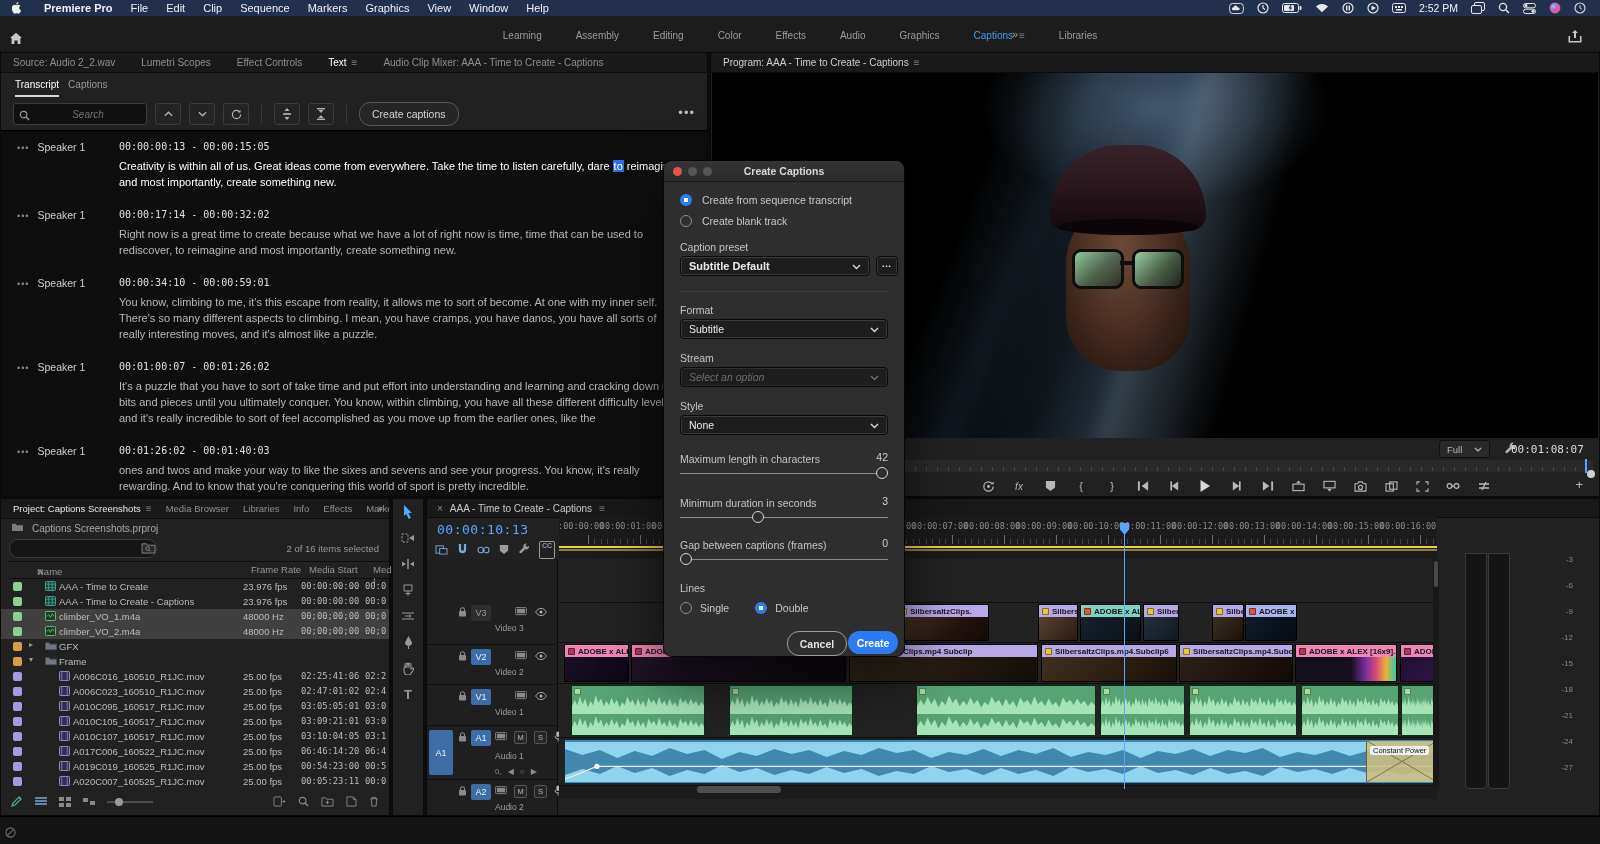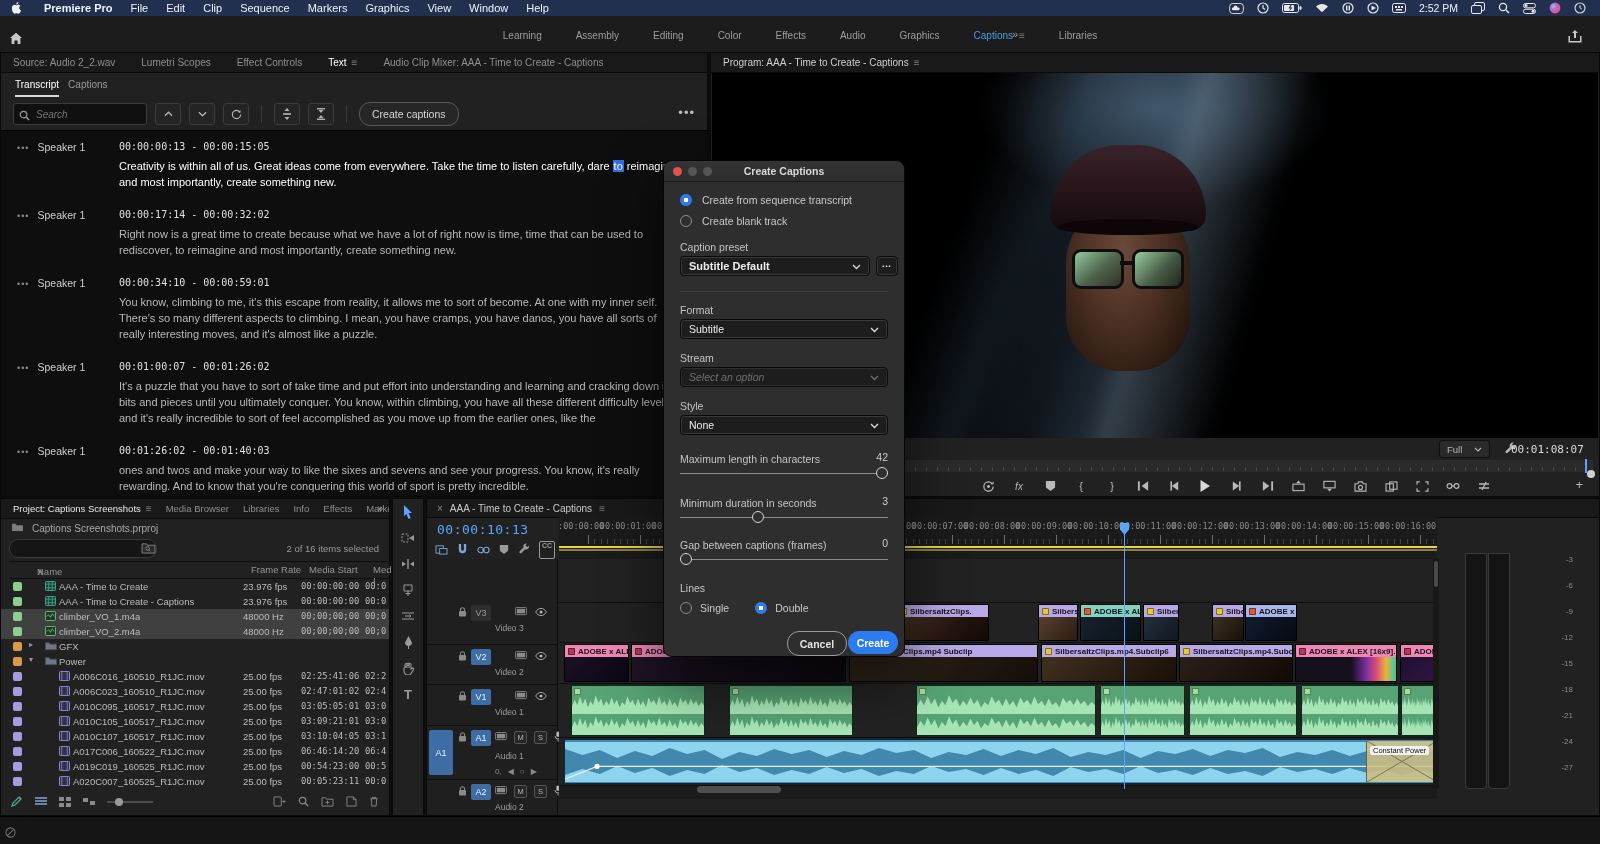--- a/index.html
+++ b/index.html
@@ -28,21 +28,21 @@
   .panel{position:absolute;background:#212121;border:1px solid #090909;box-sizing:border-box;}
   .ptabs{height:19px;background:#191919;display:flex;align-items:center;gap:26px;padding:0 12px;font-size:10px;color:#8f8f8f;border-bottom:1px solid #0b0b0b;overflow:hidden;}
   .ptab{display:flex;align-items:center;gap:5px;white-space:nowrap;}
   .ham{color:#7d7d7d;font-size:10px;}
 
   
   #leftpanel{left:0;top:52px;width:708px;height:445px;}
   #subtabs{display:flex;gap:9px;padding:6px 14px 0 14px;font-size:10px;color:#9a9a9a;height:24px;box-sizing:border-box;}
   #subtabs span{padding-bottom:4px;}
   #ttoolbar{position:relative;height:34px;display:flex;align-items:center;gap:8px;padding:0 12px;}
-  #tsearch{width:104px;height:20px;background:#101010;border:1px solid #3c3c3c;border-radius:3px;color:#bbb;font-size:10px;font-style:italic;padding:0 6px 0 22px;outline:none;}
+  #tsearch{width:104px;height:20px;background:#101010;border:1px solid #3c3c3c;border-radius:3px;color:#bbb;font-size:10px;font-style:italic;padding:0 6px 0 22px;outline:none;text-align:center;}
   #tsearchwrap{position:relative;}
   #tsearchwrap .sgl{position:absolute;left:6px;top:4px;}
   .tbtn{width:24px;height:20px;border:1px solid #3c3c3c;border-radius:3px;background:#242424;display:flex;align-items:center;justify-content:center;}
   .tsep{width:1px;height:18px;background:#3a3a3a;margin:0 4px;}
   #createcap{height:22px;padding:0 12px;border:1px solid #585858;border-radius:11px;background:#262626;color:#d6d6d6;font-size:10.5px;display:flex;align-items:center;}
   #tdots{position:absolute;right:12px;top:8px;color:#bbb;font-size:13px;letter-spacing:1px;}
   #translist{position:absolute;left:0;top:77px;width:706px;height:366px;background:#0e0e0e;border-top:1px solid #000;padding-top:10px;box-sizing:border-box;overflow:hidden;}
   .tseg{display:flex;margin-bottom:19px;}
   .tspk{width:118px;flex:0 0 118px;padding-left:16px;box-sizing:border-box;font-size:10.5px;color:#cfcfcf;}
   .tdots{color:#8a8a8a;margin-right:8px;letter-spacing:1px;font-size:9px;}
@@ -732,21 +732,21 @@
         </div>
 
         <div class="prow" style="top: 75px;">
           <span class="chip" style="background: rgb(216, 155, 74);"></span>
           <span class="twisty">▾</span>
 
           <span class="picon" style="left: 44px;"><svg width="12" height="10" viewBox="0 0 13 10">
               <path d="M.5 1.5h4l1 1.5h7v6H.5z" fill="#6f7684" stroke="#494f5a"></path>
             </svg></span>
 
-          <span class="pname ellip" style="left: 58px;">Power</span>
+          <span class="pname ellip" style="left: 58px;">Frame</span>
           <span class="pfps"></span>
           <span class="pstart"></span>
           <span class="pmedia"></span>
         </div>
 
         <div class="prow" style="top: 90px;">
           <span class="chip" style="background: rgb(165, 155, 223);"></span>
 
           <span class="picon" style="left: 58px;"><svg width="11" height="10" viewBox="0 0 12 11">
               <rect x="0.5" y="0.5" width="11" height="10" rx="1" fill="#30304a" stroke="#9a93d8"></rect>

